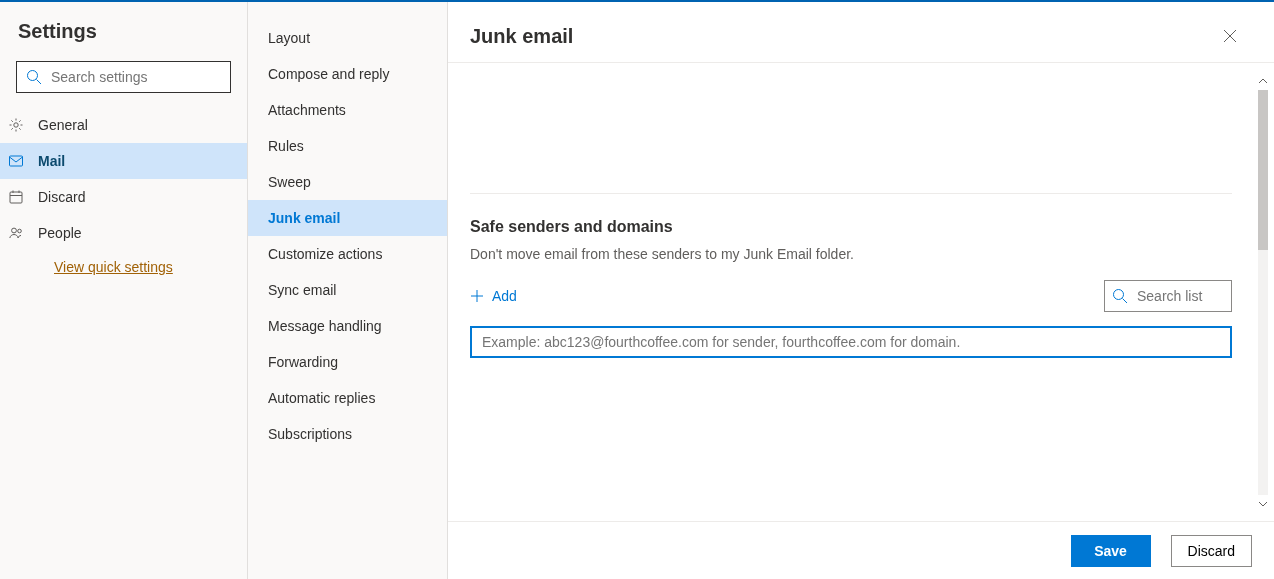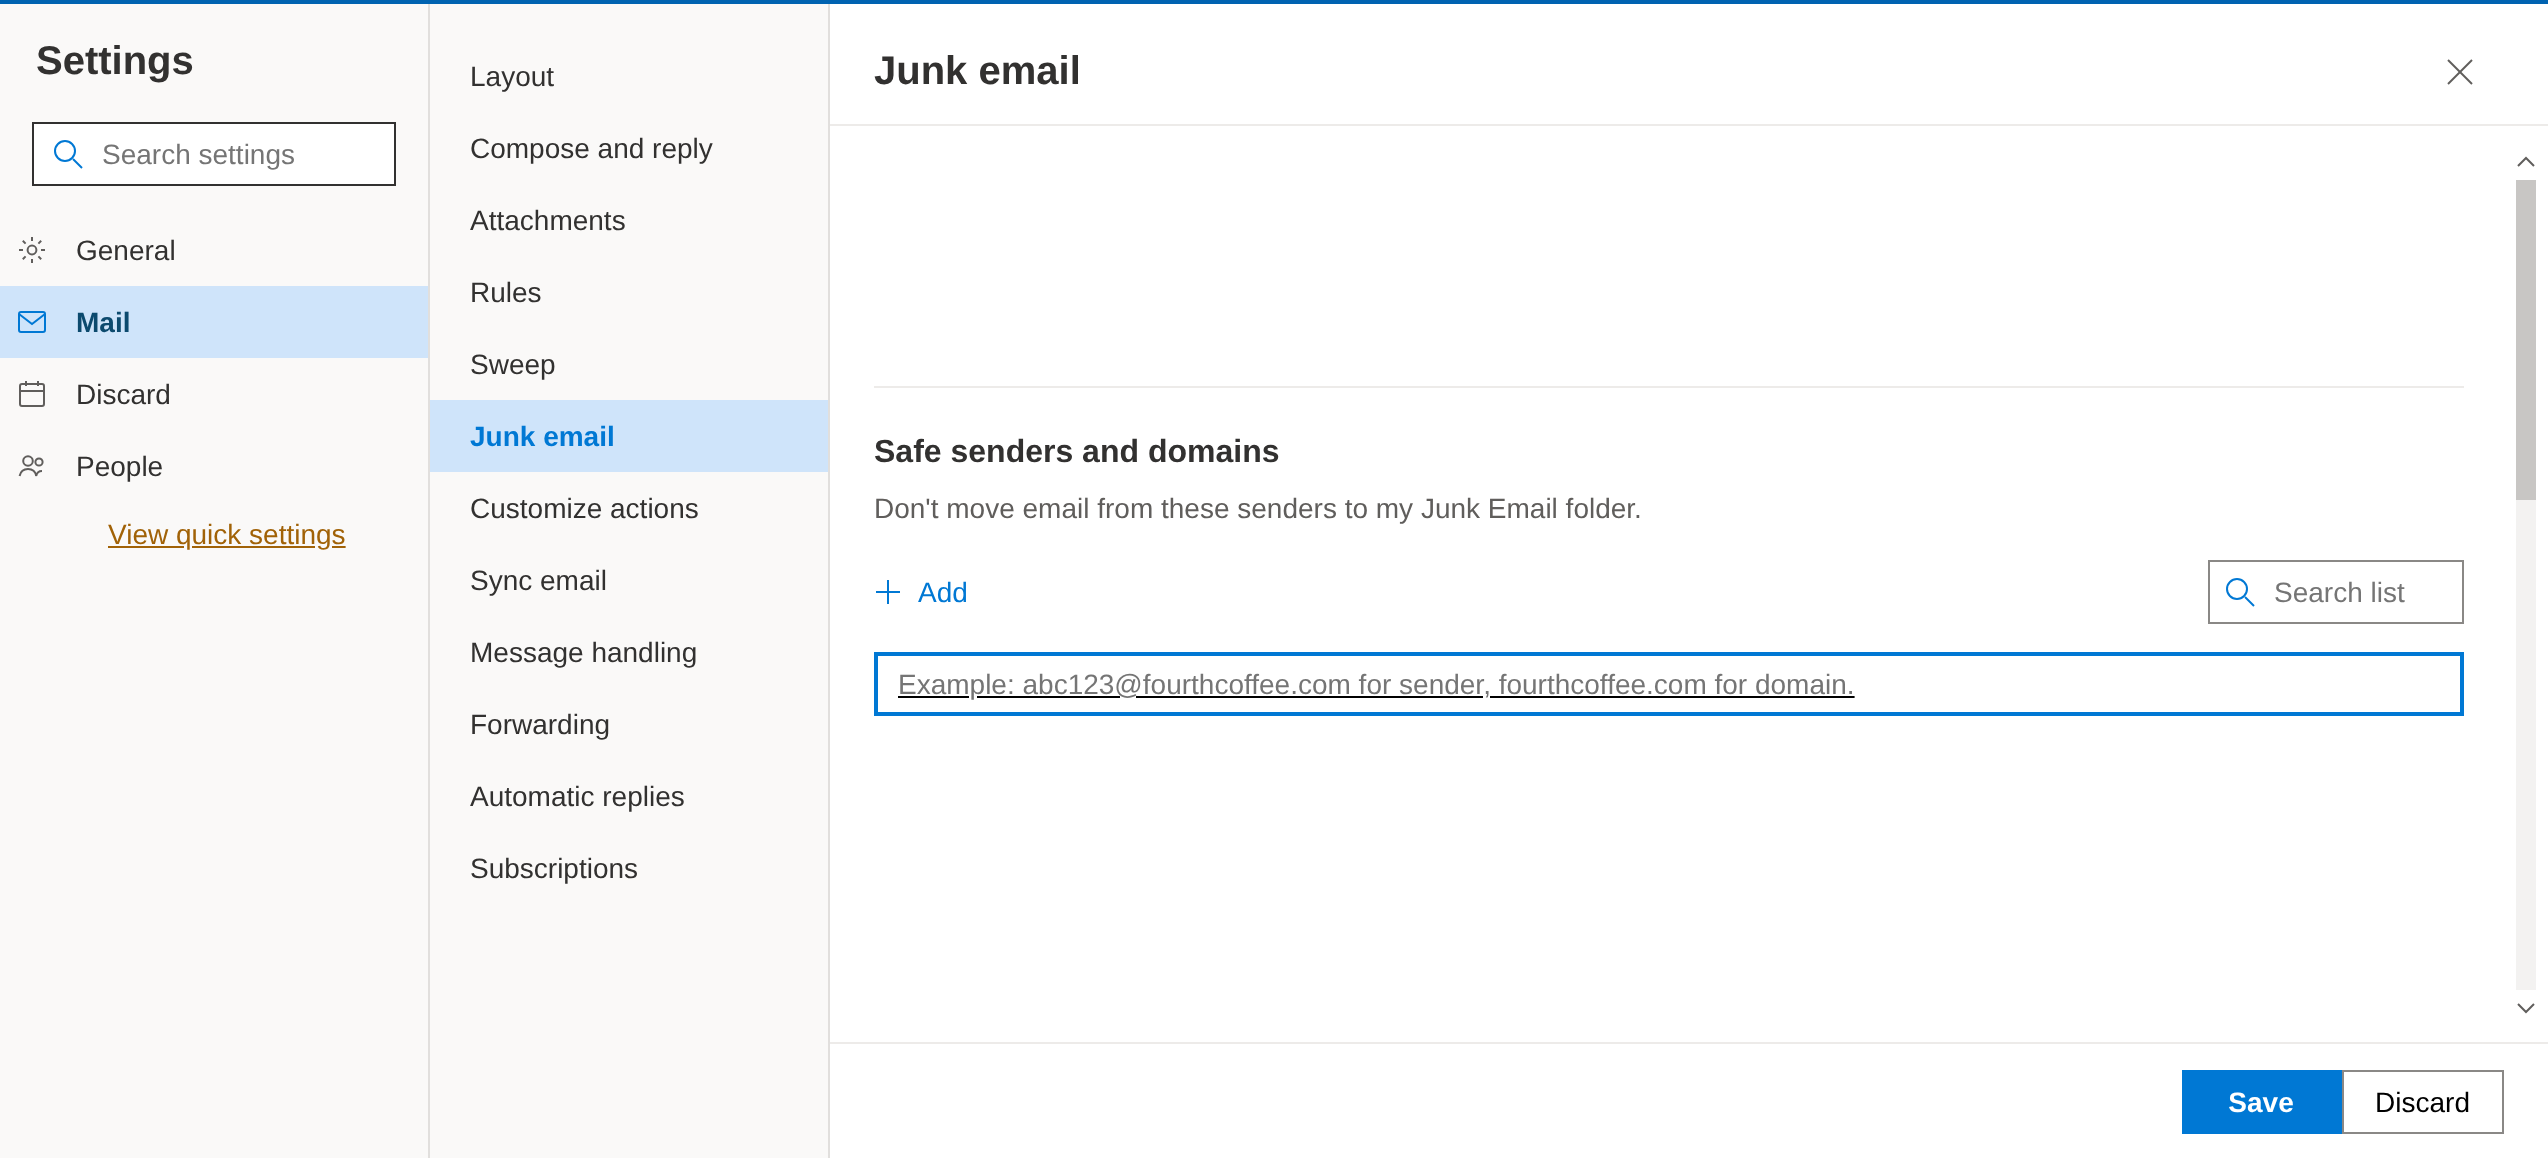--- a/index.html
+++ b/index.html
@@ -13,21 +13,21 @@
     overflow: hidden;
   }
   .top-border { height:2px; background:#0063b1; width:100%; }
   .app {
     display:flex;
     width:100%;
     height:577px;
   }
   
   .col1 {
-    width:215px;
+    width:248px;
     background:#faf9f8;
     border-right:1px solid #e1dfdd;
     padding-top:18px;
   }
   .col1 h1 {
     font-size:20px; font-weight:600; margin:0 0 18px 18px;
   }
   .search-wrap {
     margin:0 16px 14px 16px;
     position:relative;
@@ -130,27 +130,26 @@
     padding:0 8px 0 32px;
     font-size:14px;
   }
   .search-list svg { position:absolute; left:8px; top:8px; }
   .sender-input {
     width:100%; height:32px;
     border:2px solid #0078d4;
     padding:0 10px;
     font-size:14px;
     outline:none;
-    text-decoration:underline;
   }
   .main-body-pad { padding-right: 20px; }
   .main-footer {
     border-top:1px solid #edebe9;
     display:flex; justify-content:flex-end; align-items:center;
-    gap:0; padding:12px 22px; height:58px;
+    gap:20px; padding:12px 22px; height:58px;
   }
   .btn {
     height:32px; min-width:80px; padding:0 16px;
     border:1px solid #8a8886; background:#ffffff;
     cursor:pointer; font-size:14px; font-family:inherit;
   }
   .btn.primary {
     background:#0078d4; color:#ffffff; border-color:#0078d4; font-weight:600;
   }
 </style>

